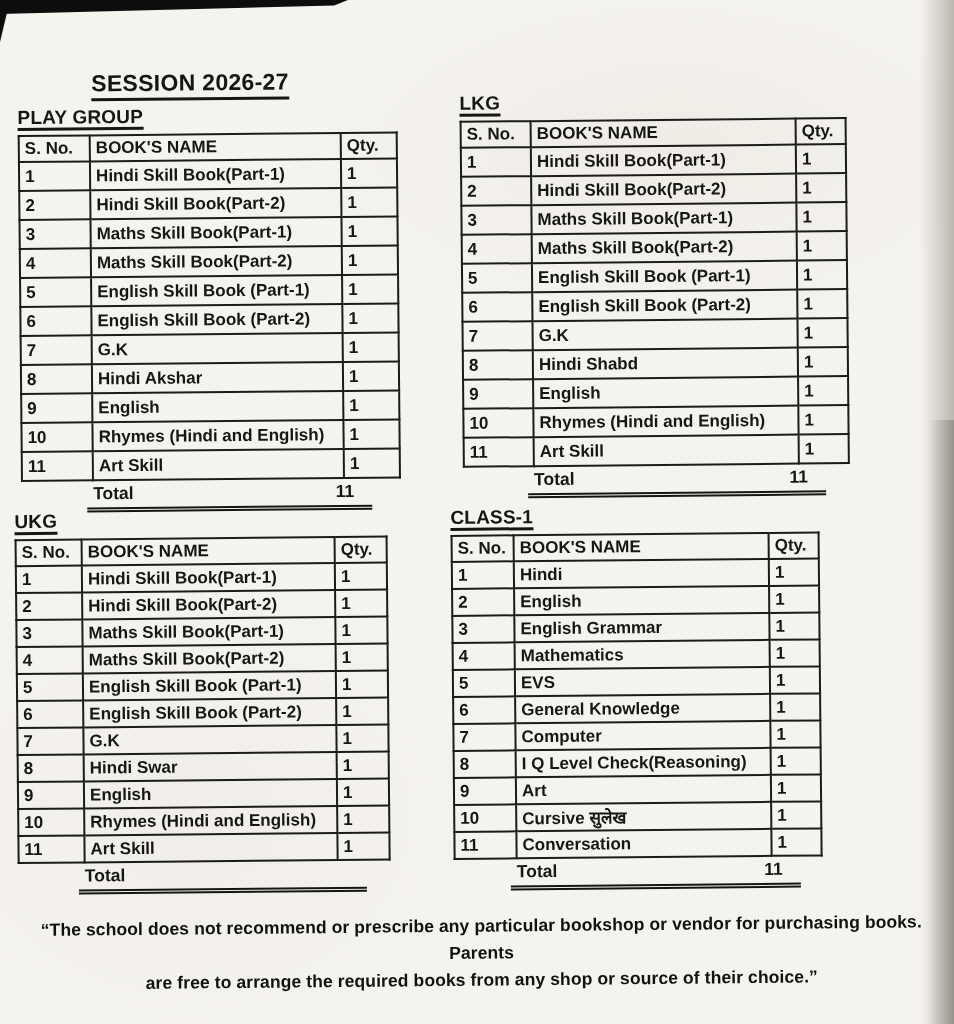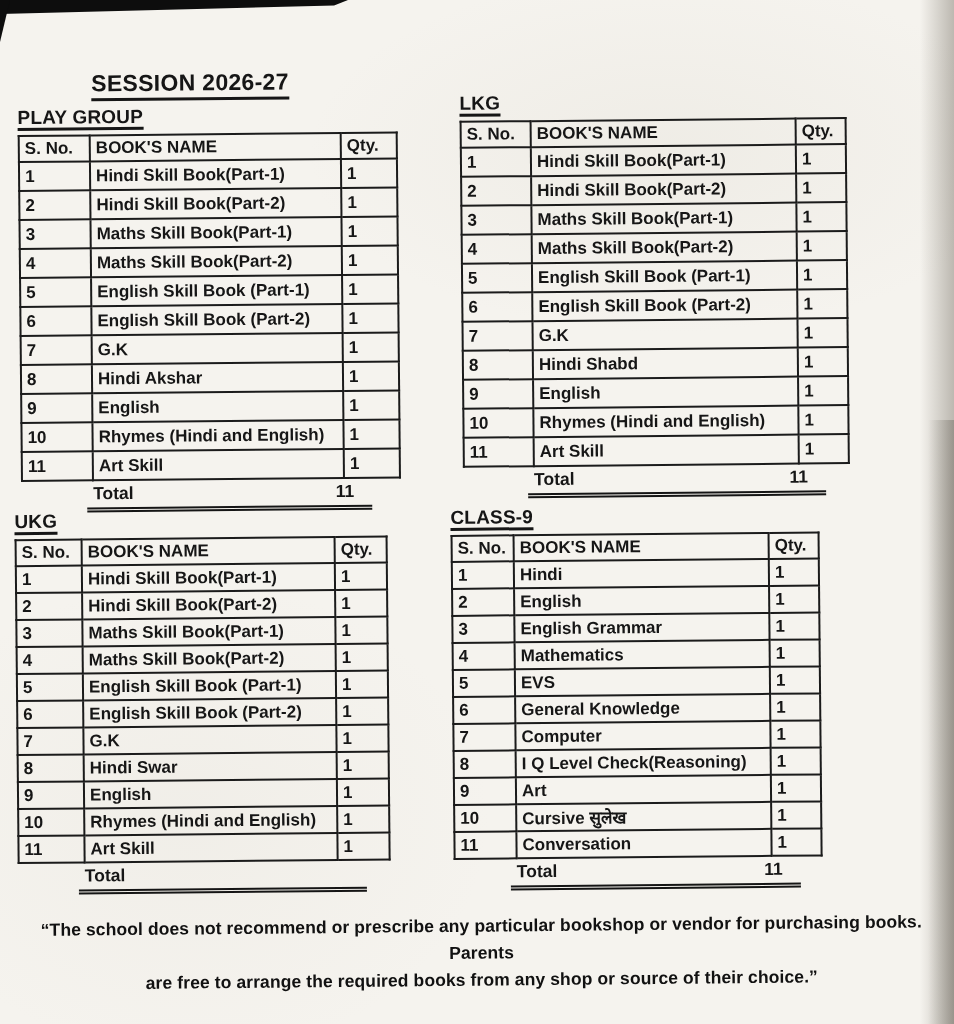--- a/index.html
+++ b/index.html
@@ -302,21 +302,21 @@
           </tr>
         </tbody>
     </table>
     <div class="total-row" style="margin-left:61px;width:278px;">
       <span>Total</span>
       <span class="tv"></span>
     </div>
   </div>
 
   <div class="block" style="left:450px;top:508px;">
-    <div class="block-heading">CLASS-9</div>
+    <div class="block-heading">CLASS-1</div>
     <table class="booklist rows-short t-c1">
       <thead>
         <tr>
           <th class="c-sno">S. No.</th>
           <th class="c-name">BOOK'S NAME</th>
           <th class="c-qty">Qty.</th>
         </tr>
       </thead>
       <tbody>
           <tr>

